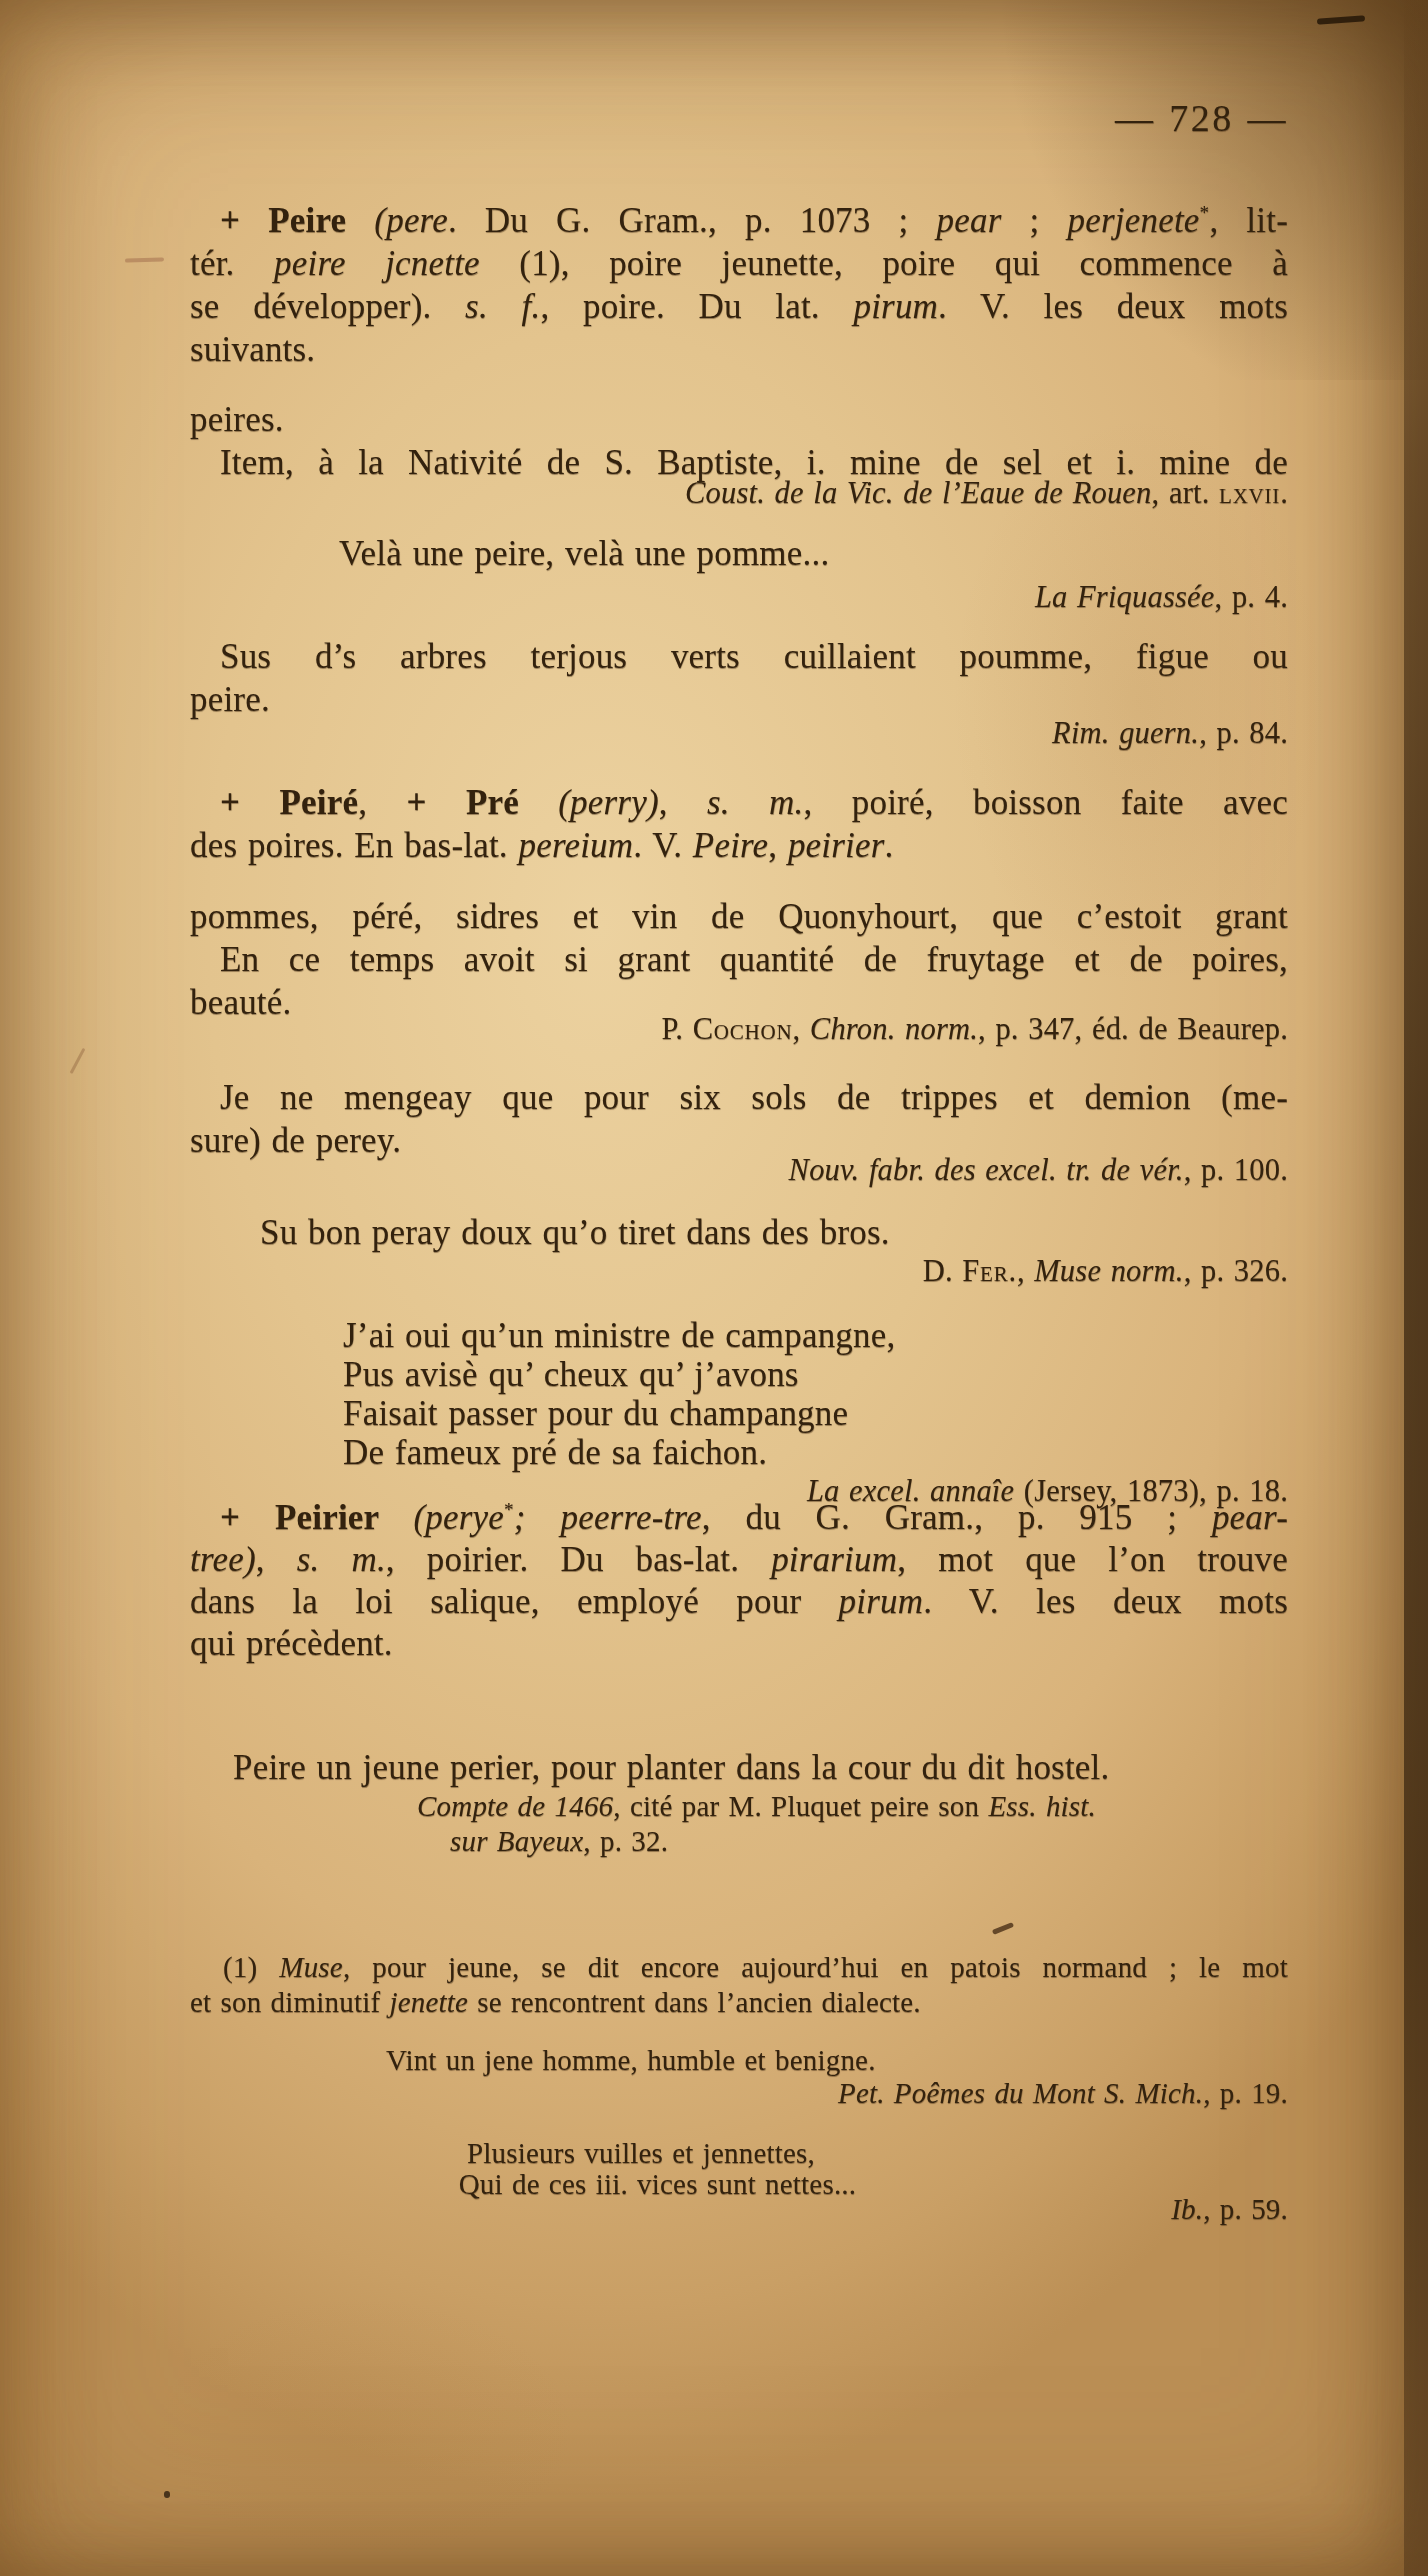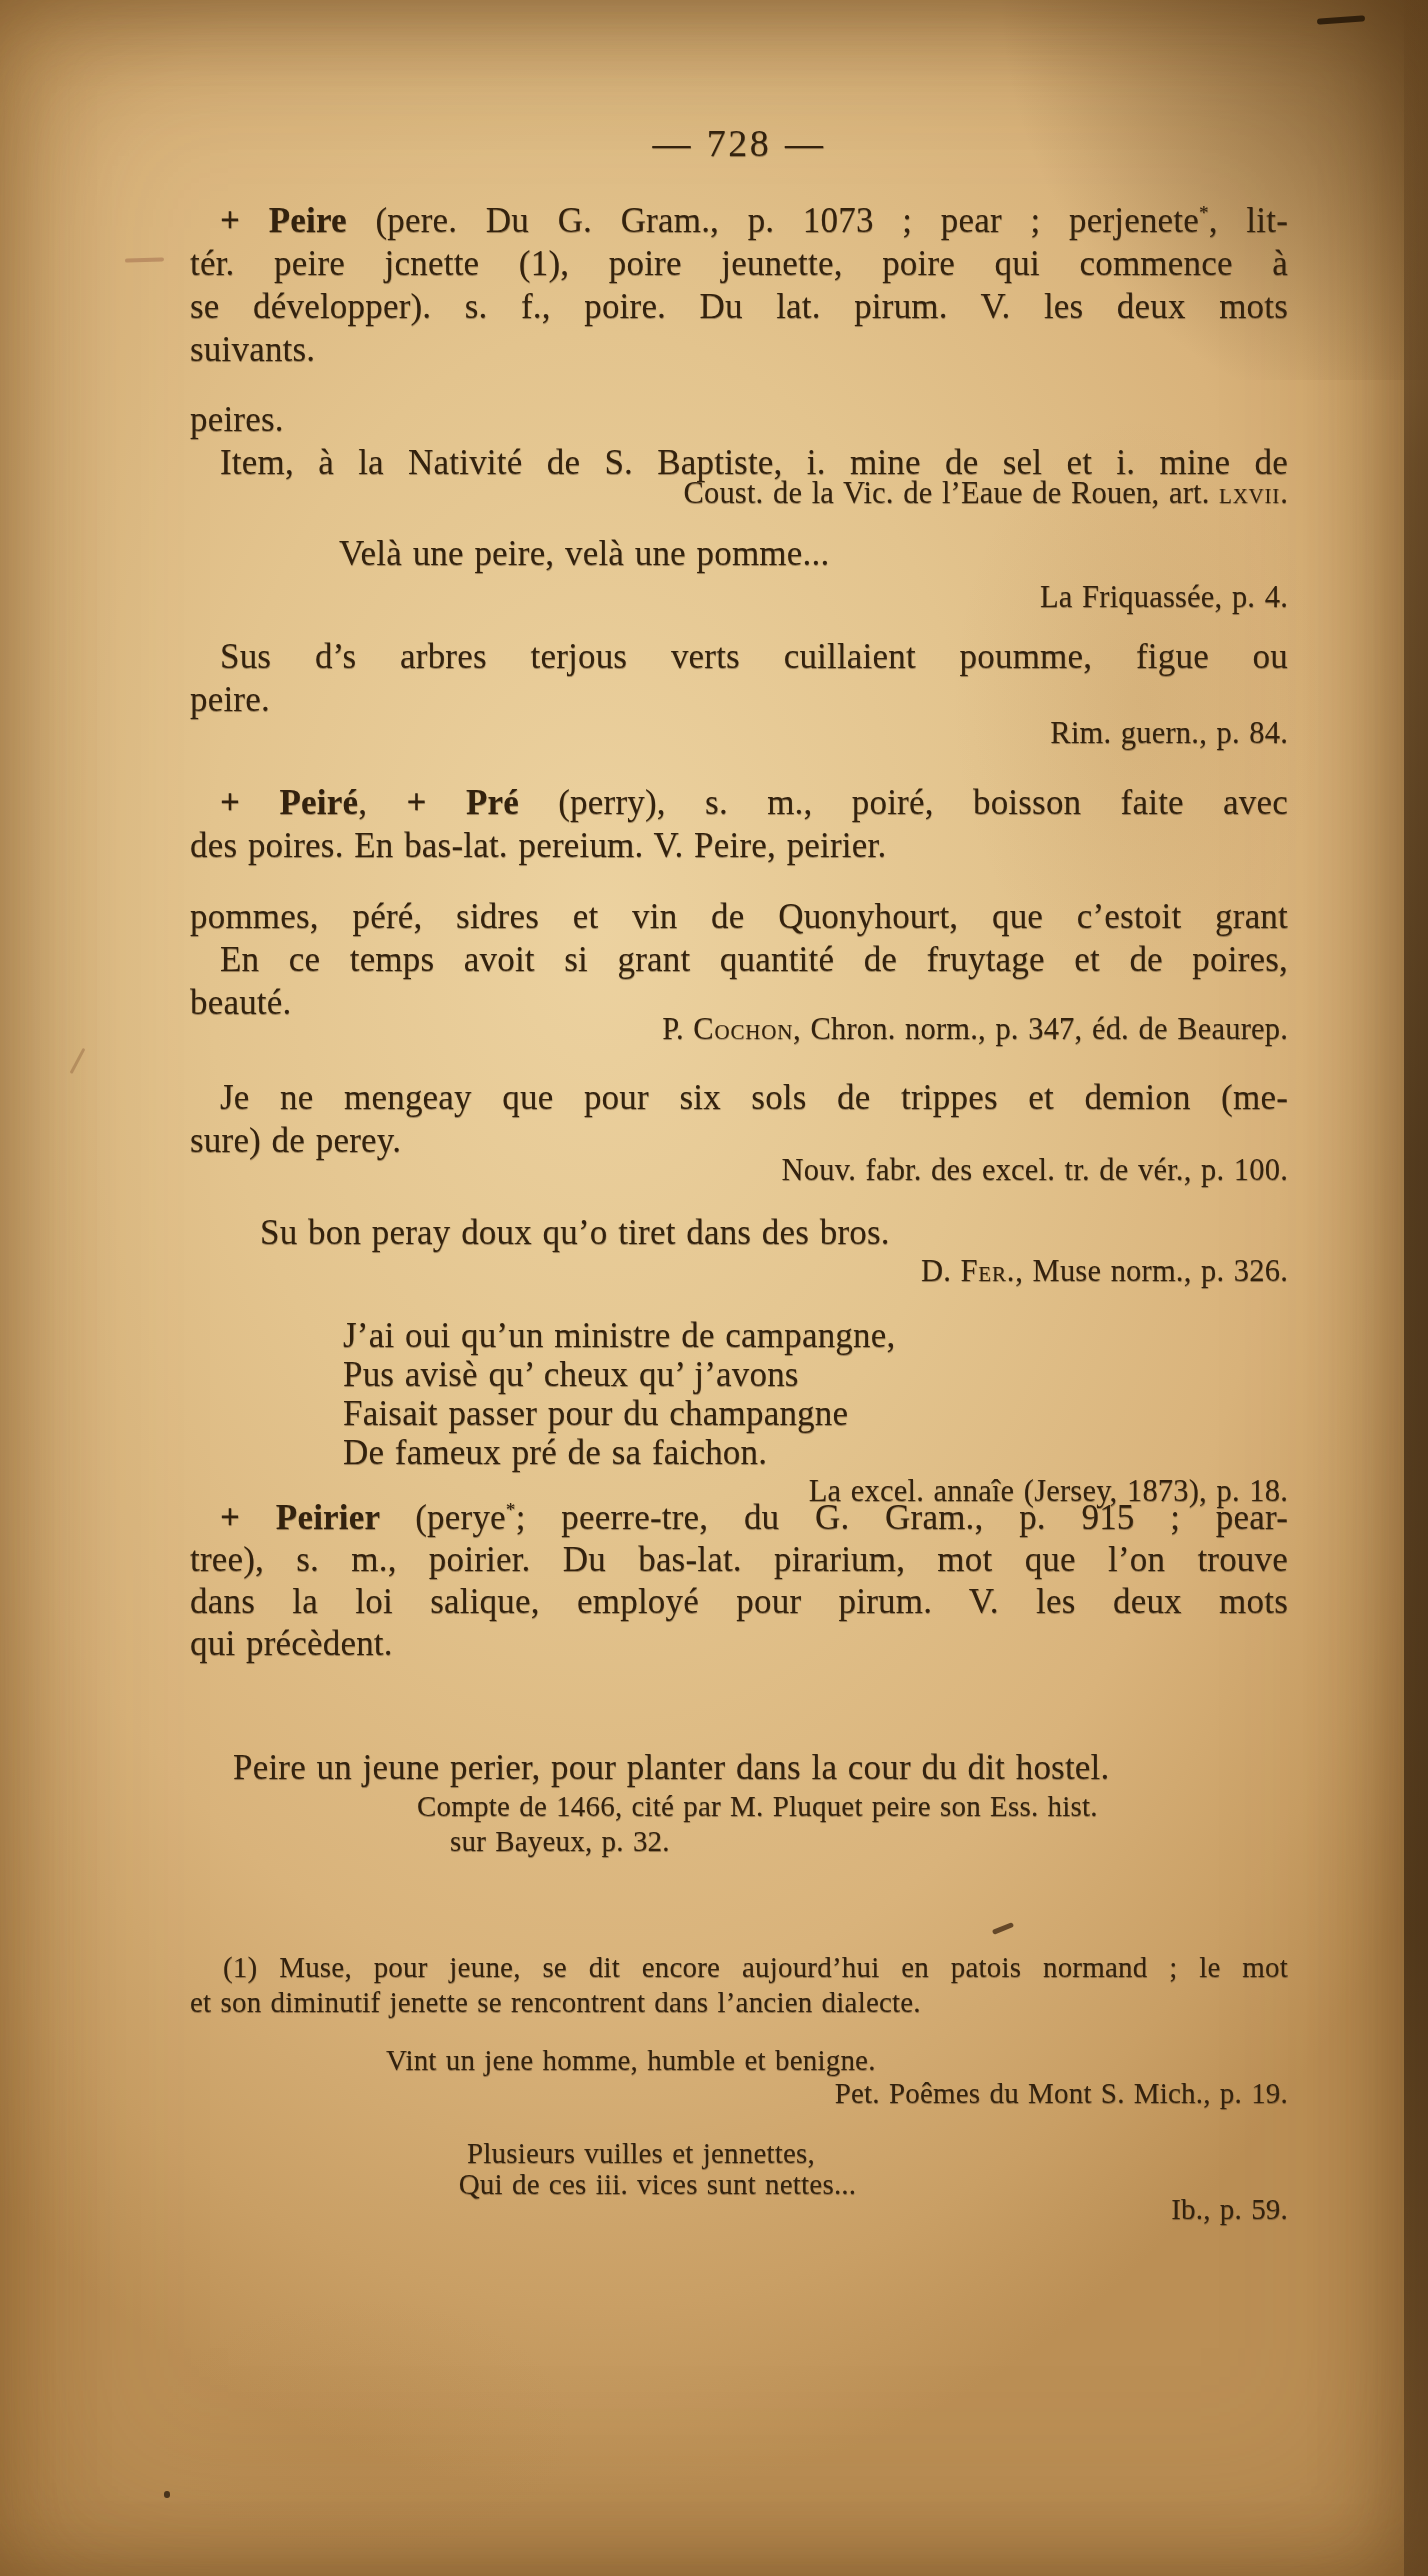--- a/index.html
+++ b/index.html
@@ -29,25 +29,25 @@
       rgba(100,65,28,.12) 0%, rgba(66,43,18,.55) 18%,
       rgba(55,36,15,.72) 45%, rgba(55,36,15,.70) 75%, rgba(75,49,22,.5) 100%);}
   .stain1{position:absolute;left:149px;top:2295px;width:429px;height:272px;pointer-events:none;
     background:radial-gradient(ellipse at center, rgba(160,112,55,.10), transparent 70%);}
   .stain2{position:absolute;left:949px;top:413px;width:380px;height:578px;pointer-events:none;
     background:radial-gradient(ellipse at center, rgba(150,104,50,.10), transparent 70%);}
 
   .block{position:absolute;left:190px;width:1098px;font-size:35px;line-height:43px;}
   .ln{display:block;}
   .jf{text-align:justify;text-align-last:justify;text-justify:inter-word;}
-  .header{top:97px;text-align:center;font-size:38px;letter-spacing:2.5px;margin-top:25px;}
+  .header{top:97px;text-align:right;font-size:38px;letter-spacing:2.5px;}
   .cit{font-size:30.5px;line-height:36px;text-align:right;padding-right:58px;}
   .fn{font-size:29px;line-height:35px;}
   .fnq{font-size:29px;line-height:30.5px;}
-  .seg.i{}
+  .seg.i{font-style:italic;}
   .seg.b{font-weight:700;}
   .seg.sc{font-variant:small-caps;letter-spacing:0.8px;}
   .seg.sup{vertical-align:super;font-size:.55em;line-height:0;}
 
   
   .mark{position:absolute;pointer-events:none;}
   .m-trdash{left:1317px;top:16.5px;width:48px;height:5.8px;background:#241607;opacity:.85;
     border-radius:3.3px;transform:rotate(-4deg);}
   .m-ldash{left:125px;top:258px;width:39px;height:4.1px;background:#9a6244;opacity:.45;
     border-radius:2.5px;transform:rotate(-2deg);}

